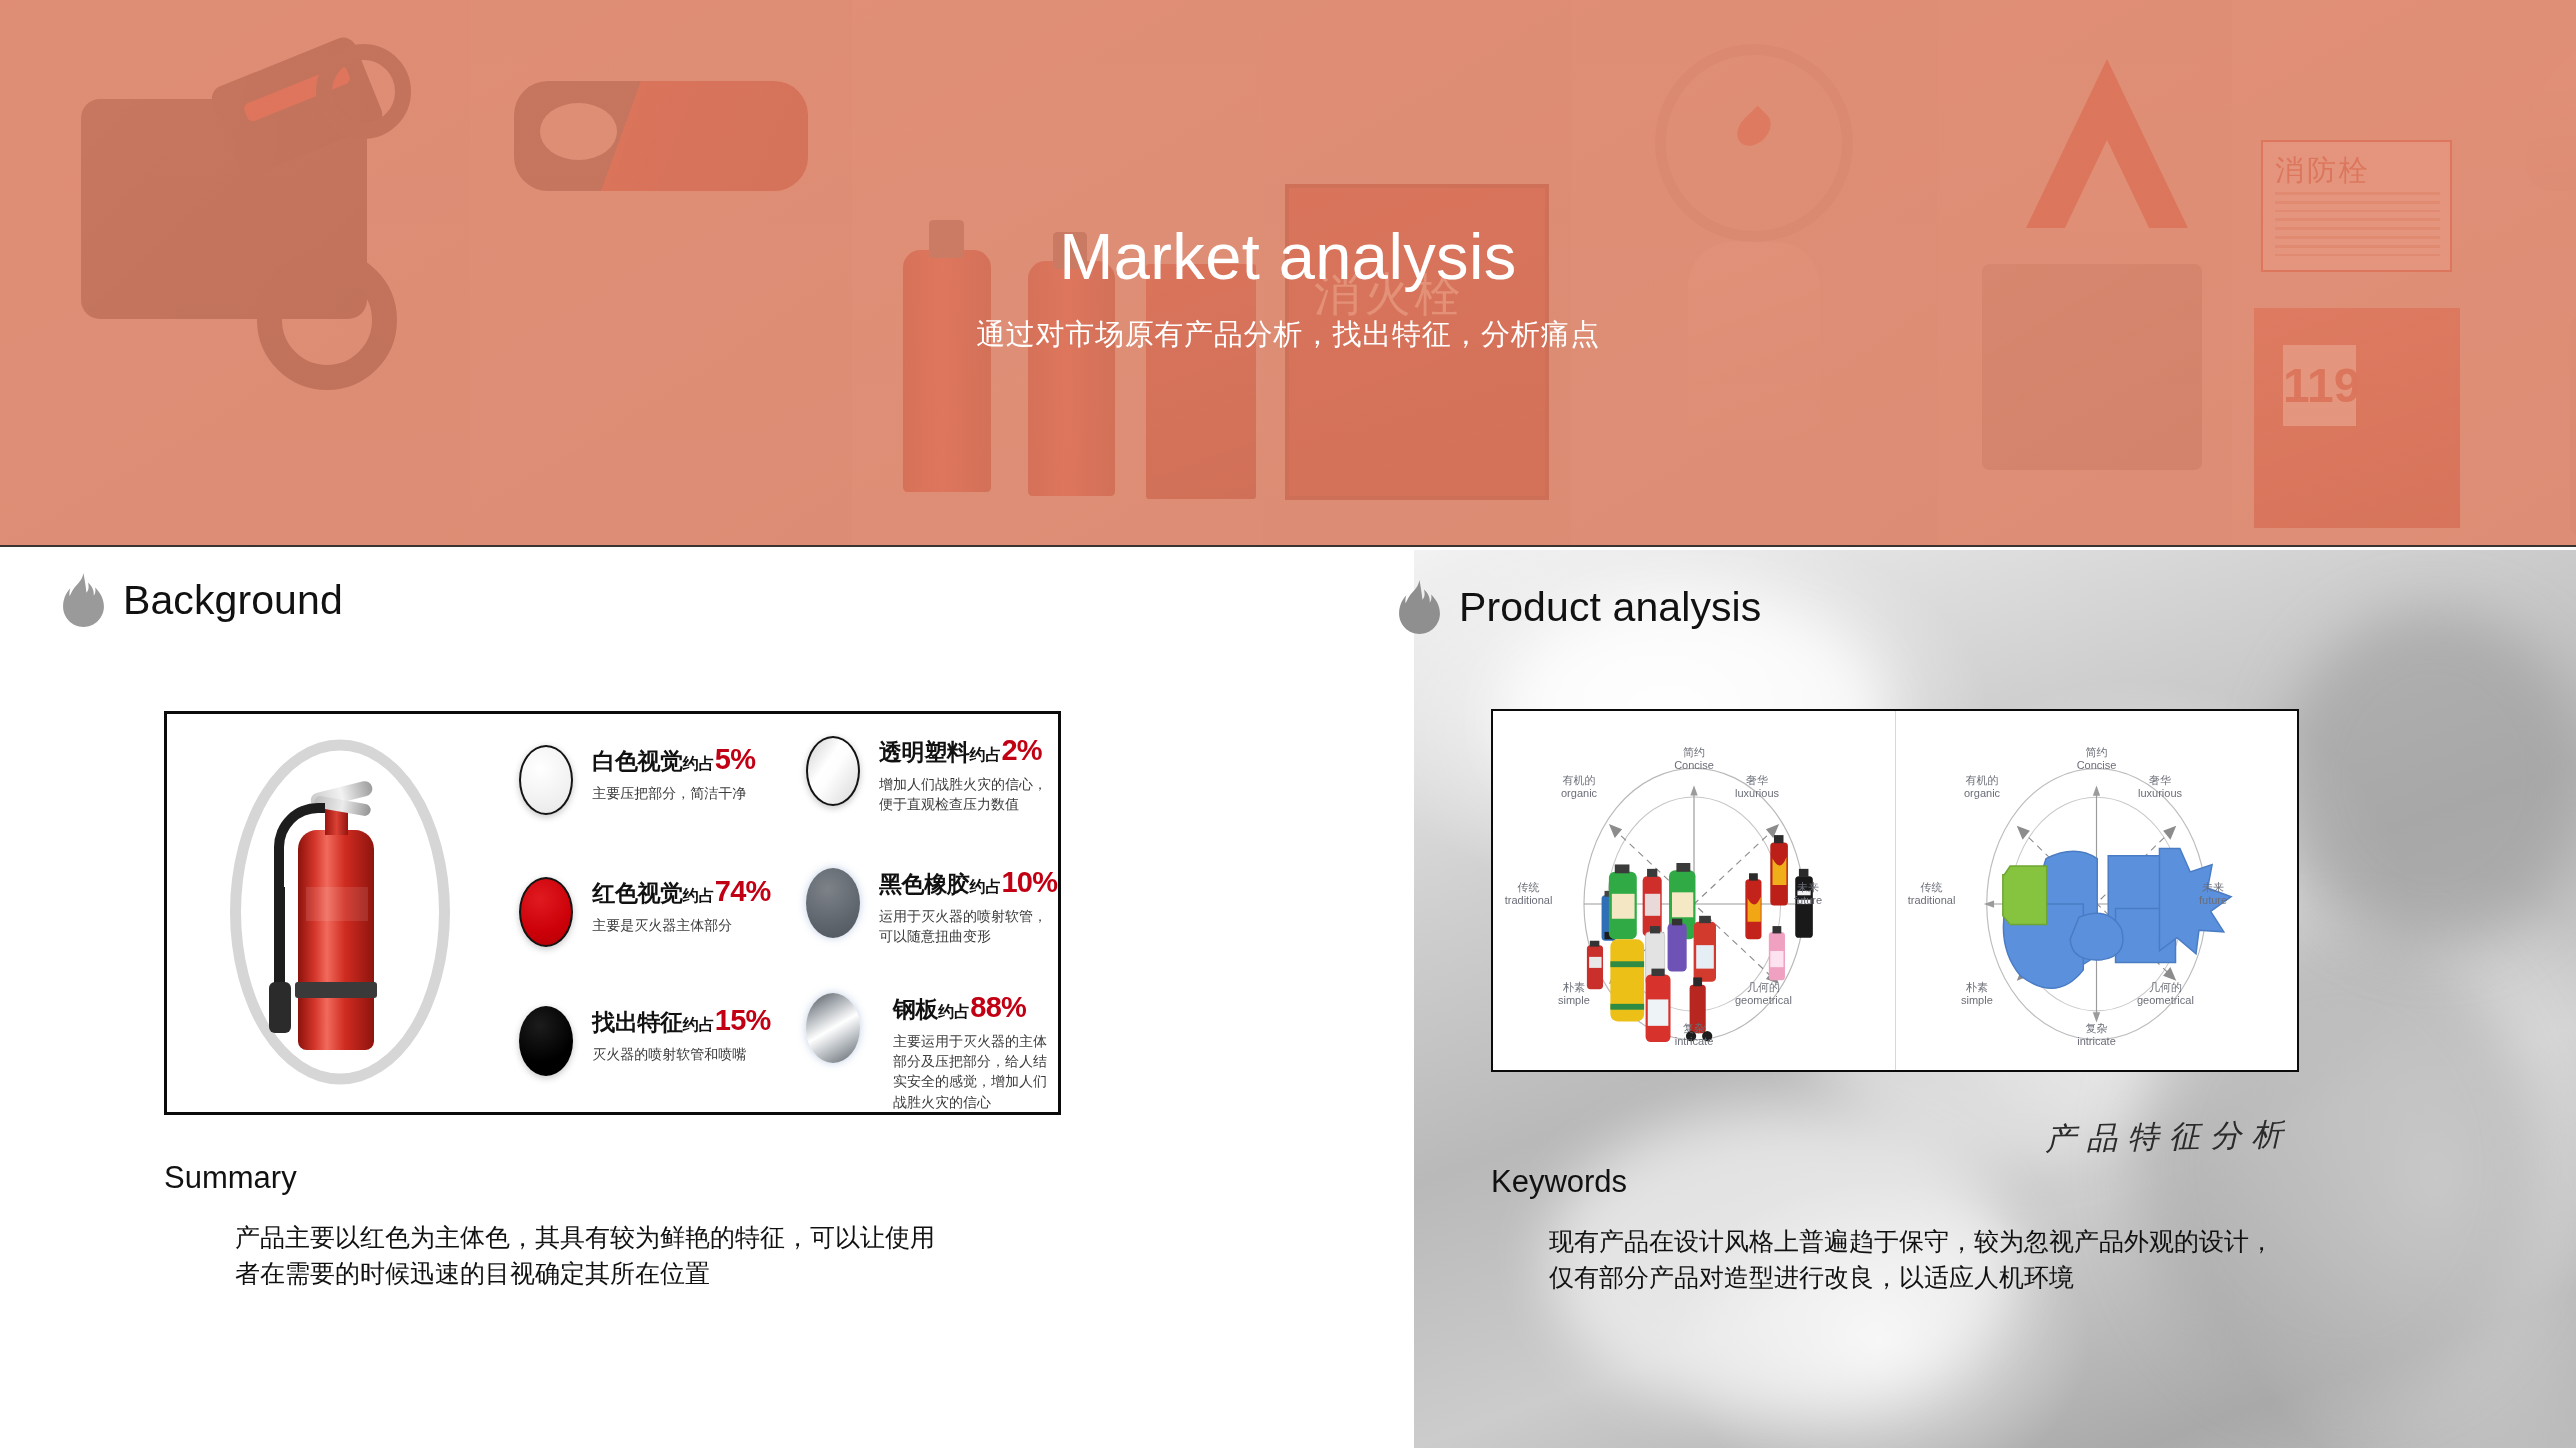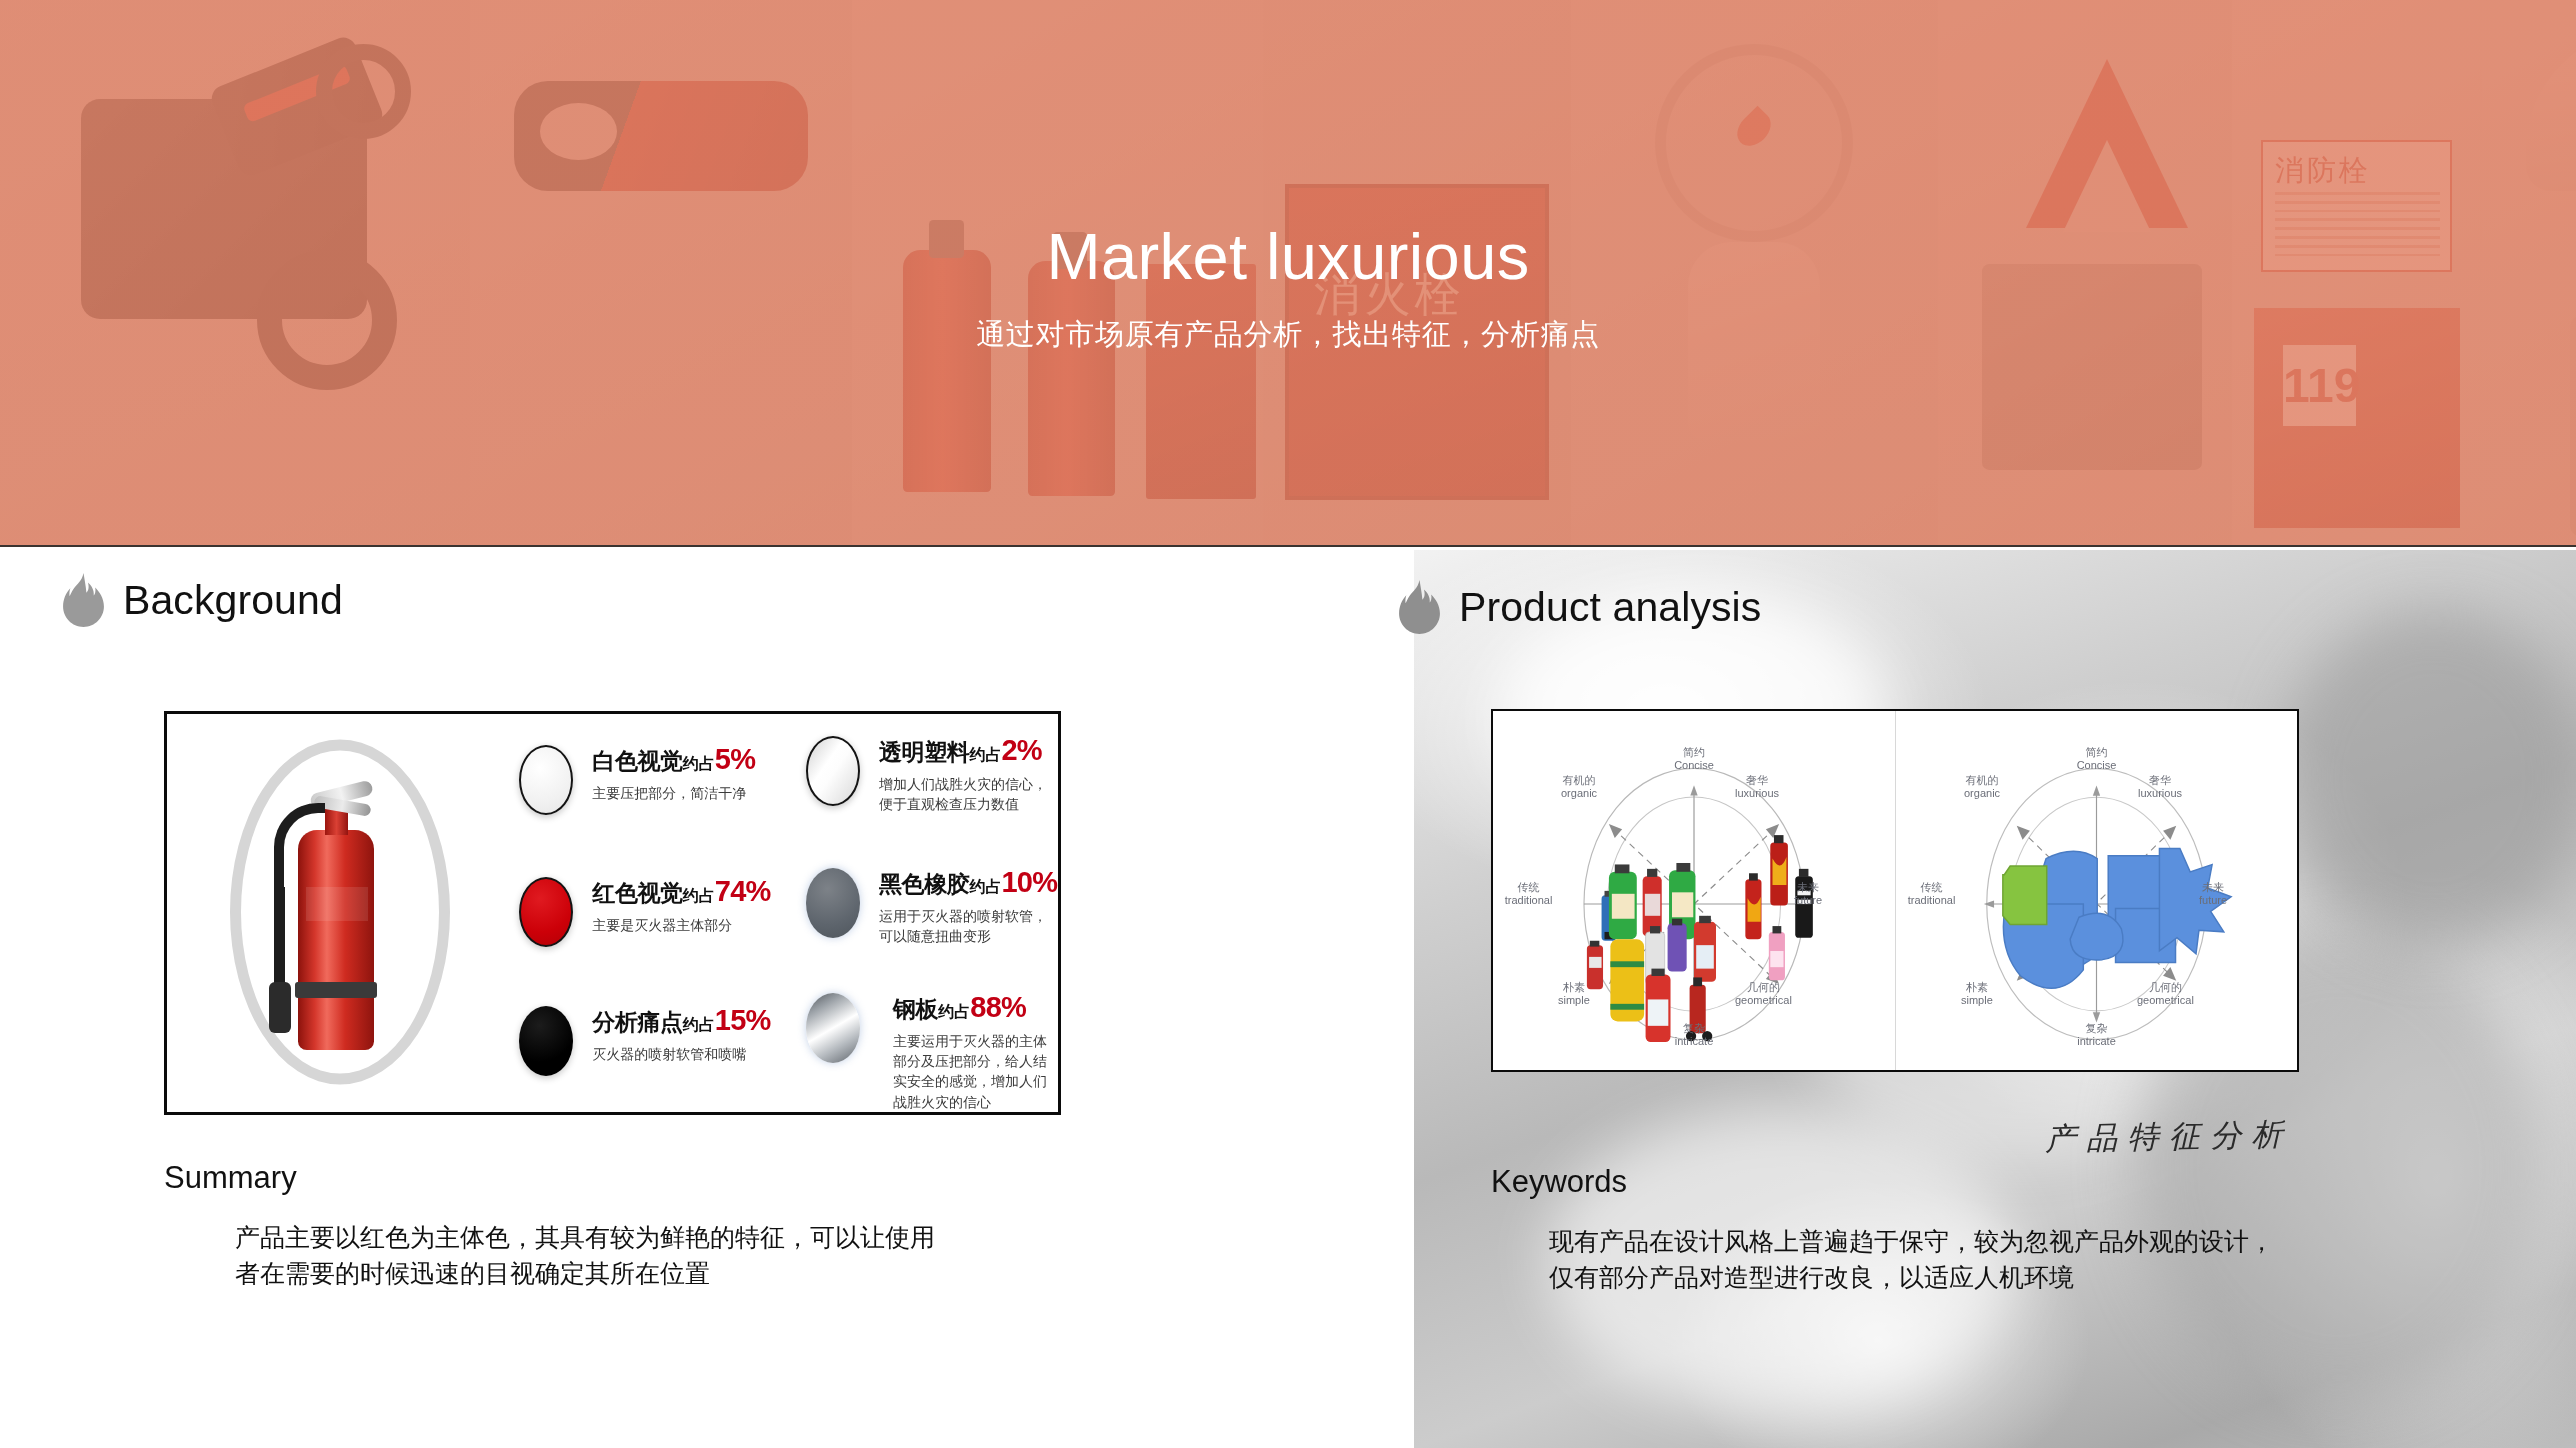--- a/index.html
+++ b/index.html
@@ -173,21 +173,21 @@
         <div style="position:absolute;left:88px;top:316px;width:308px;height:220px;background:linear-gradient(150deg,#cbc4be,#aaa39d);border-radius:10.3px;"></div>
 
       </div>
 
     </div>
 
     <div class="banner-tint"></div>
     <div class="banner-tint2"></div>
 
     <div class="banner-text">
-      <div class="banner-title">Market luxurious</div>
+      <div class="banner-title">Market analysis</div>
       <div class="banner-sub">通过对市场原有产品分析，找出特征，分析痛点</div>
     </div>
   </div>
 
   <div class="smoke-panel">
     <div class="smoke-wisp" style="left:88px;top:44px;width:382px;height:235px;background:rgba(255,255,255,.75);"></div>
     <div class="smoke-wisp" style="left:382px;top:235px;width:455px;height:382px;background:rgba(255,255,255,.45);"></div>
     <div class="smoke-wisp" style="left:720px;top:382px;width:411px;height:470px;background:rgba(170,170,170,.55);"></div>
     <div class="smoke-wisp" style="left:132px;top:558px;width:470px;height:308px;background:rgba(255,255,255,.55);"></div>
     <div class="smoke-wisp" style="left:866px;top:59px;width:308px;height:338px;background:rgba(150,150,150,.50);"></div>
@@ -273,21 +273,21 @@
             <span class="lg-name">黑色橡胶</span><span class="lg-about">约占</span><span class="lg-pct">10%</span>
           </div>
           <div class="lg-desc" style="max-width:213px;">运用于灭火器的喷射软管，可以随意扭曲变形</div>
         </div>
       </div>
 
       <div class="legend-item" style="left:7.3px; top:292px;">
         <div class="swatch sw-black"></div>
         <div class="legend-txt">
           <div class="lg-title">
-            <span class="lg-name">分析痛点</span><span class="lg-about">约占</span><span class="lg-pct">15%</span>
+            <span class="lg-name">找出特征</span><span class="lg-about">约占</span><span class="lg-pct">15%</span>
           </div>
           <div class="lg-desc">灭火器的喷射软管和喷嘴</div>
         </div>
       </div>
 
       <div class="legend-item" style="left:294px; top:279px;gap:14px;">
         <div class="swatch sw-steel"></div>
         <div class="legend-txt">
           <div class="lg-title">
             <span class="lg-name">钢板</span><span class="lg-about">约占</span><span class="lg-pct">88%</span>

